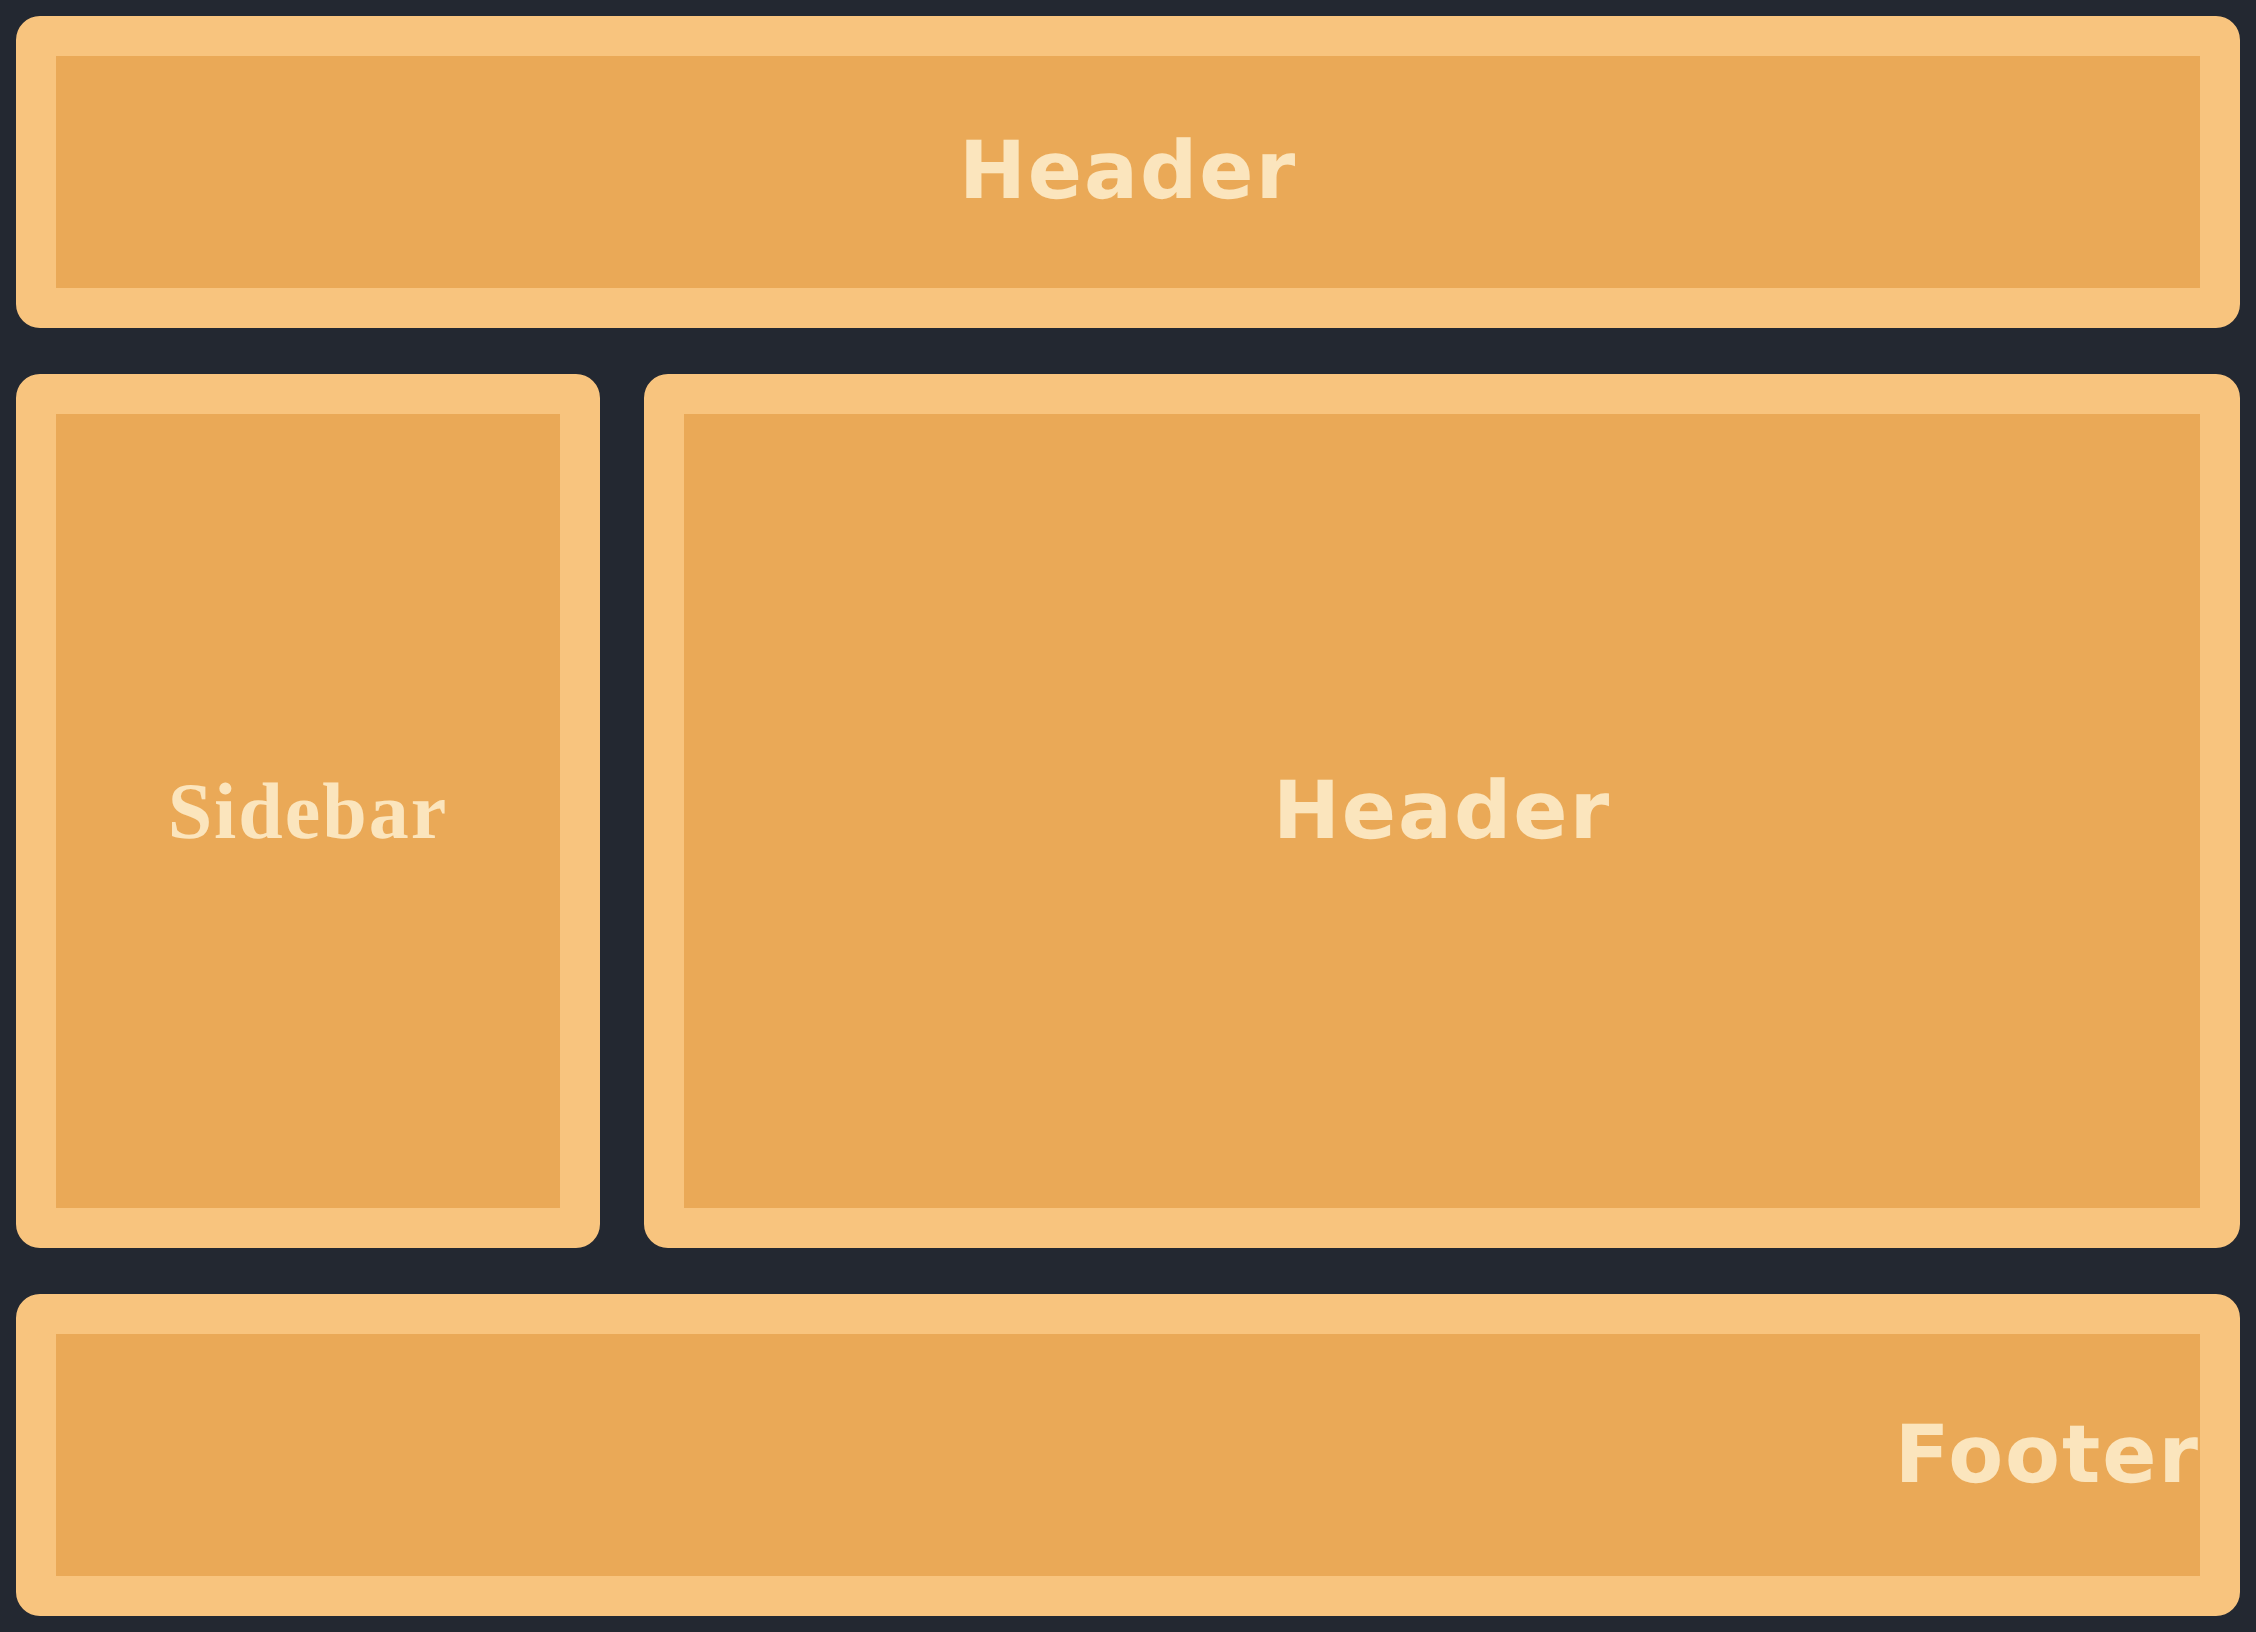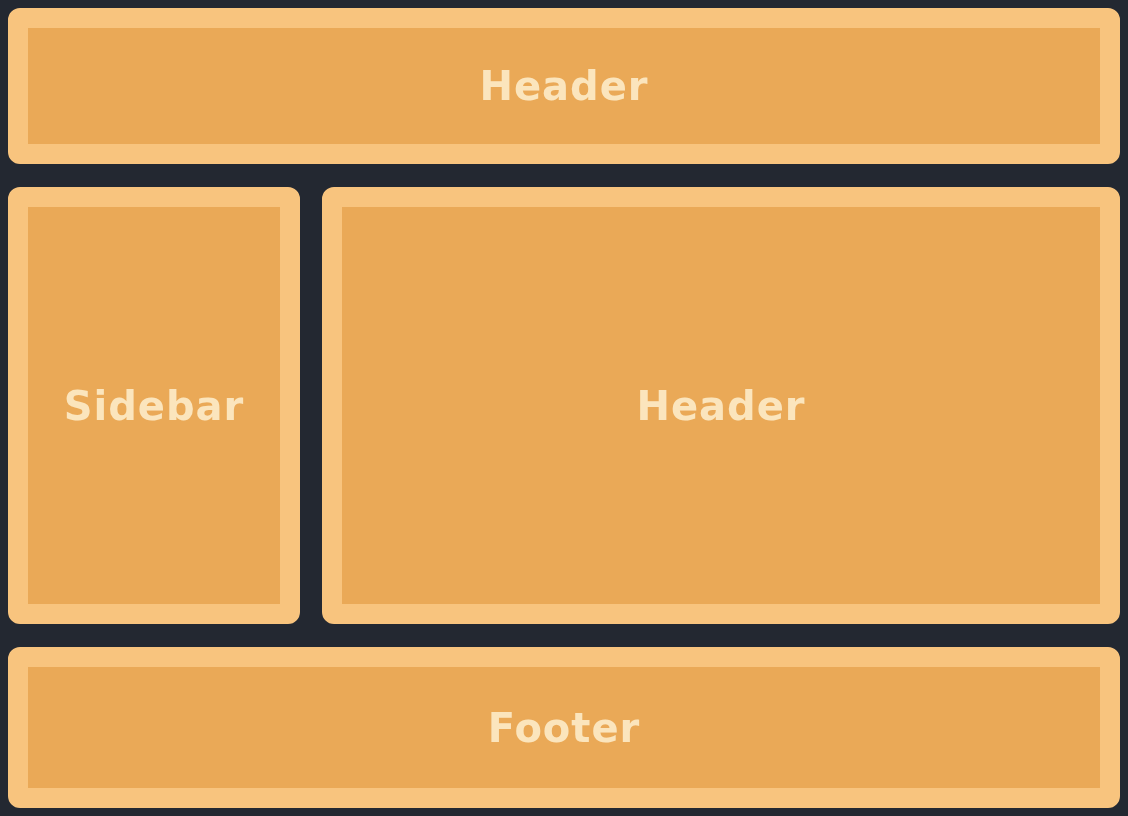--- a/index.html
+++ b/index.html
@@ -34,23 +34,23 @@
     align-items: center;
     justify-content: center;
   }
   .panel .label {
     font-size: 40px;
     font-weight: bold;
     color: var(--text-color);
     letter-spacing: 1px;
   }
   .panel-header  { grid-column: 1 / 3; grid-row: 1; }
-  .panel-sidebar { grid-column: 1;     grid-row: 2; }
+  .panel-sidebar { grid-column: 1;     grid-row: 2; font-family: Liberation Serif, serif; }
   .panel-content { grid-column: 2;     grid-row: 2; }
-  .panel-footer  { grid-column: 1 / 3; grid-row: 3; }
+  .panel-footer  { grid-column: 1 / 3; grid-row: 3; justify-content: flex-end; }
 </style>
 </head>
 <body>
 
 <div class="page">
 
   <div class="panel panel-header">
     <span class="label">Header</span>
   </div>
 

